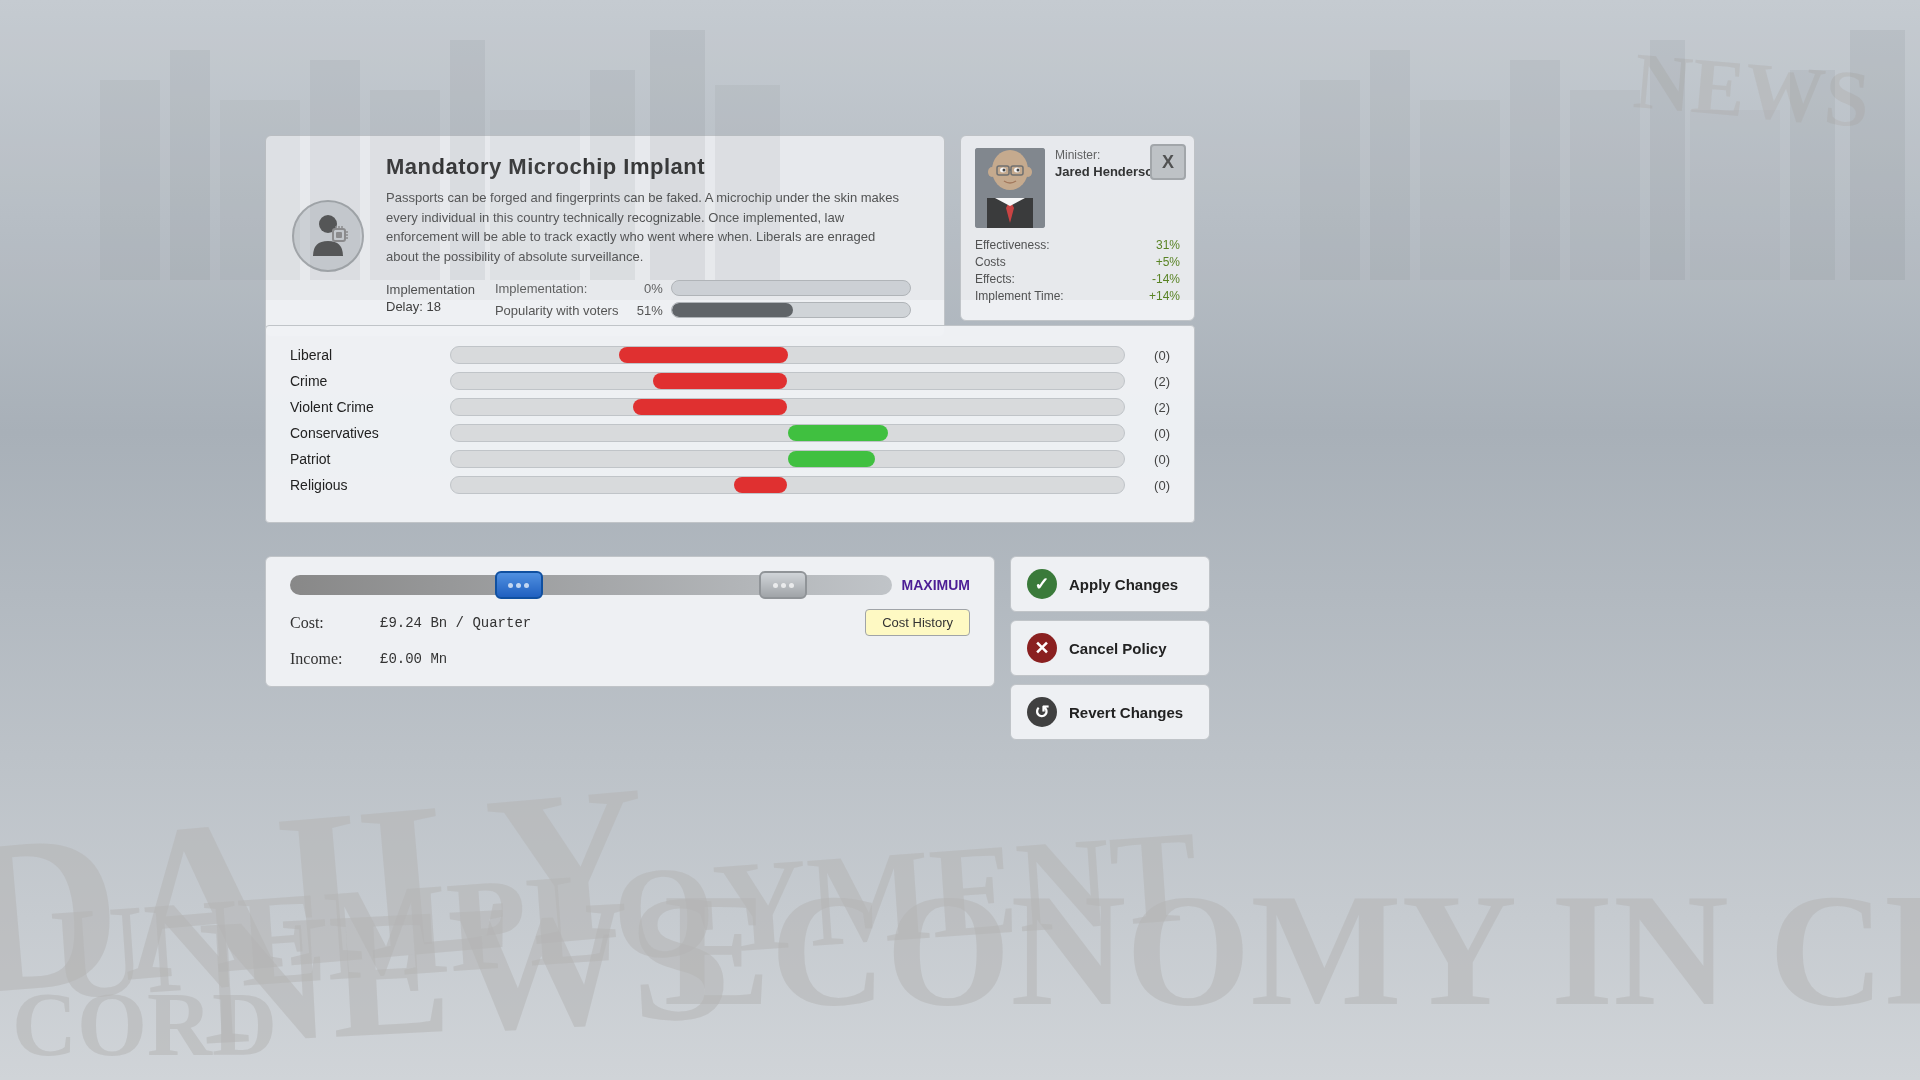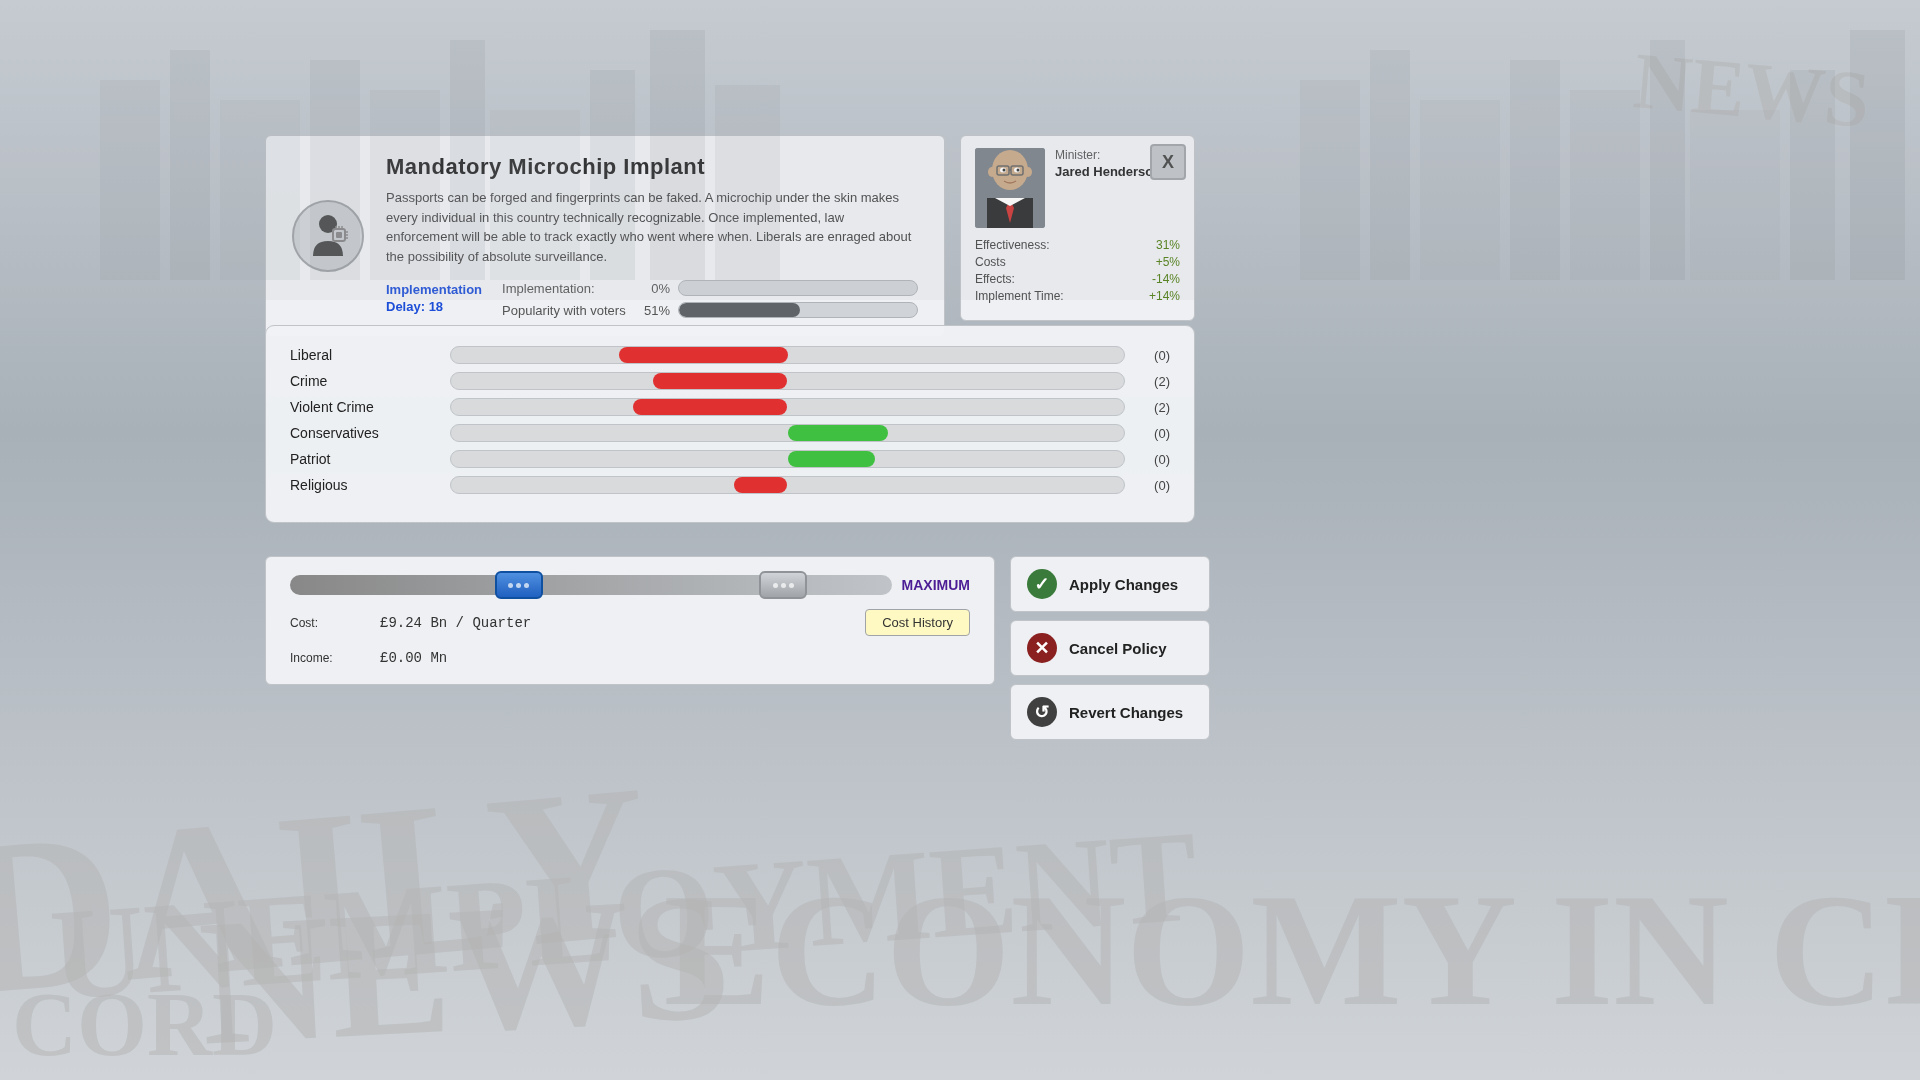--- a/index.html
+++ b/index.html
@@ -93,23 +93,23 @@
     }
 
     .policy-impl-area {
       margin-top: 14px;
       display: flex;
       align-items: center;
       gap: 20px;
     }
 
     .impl-label {
-      color: #1d4ed8;
+      color: #404040;
       font-size: 13px;
-      font-weight: bold;
+      font-weight: normal;
       line-height: 1.3;
     }
 
     .impl-bar-section {
       display: flex;
       flex-direction: column;
       gap: 6px;
     }
 
     .bar-row {
@@ -232,21 +232,21 @@
     .stat-value { color: #4d7c0f; font-weight: normal; }
 
     
     .effects-panel {
       position: absolute;
       top: 325px;
       left: 265px;
       width: 930px;
       background: rgba(240,242,245,0.97);
       border: 1px solid #c0c4c8;
-      border-radius: 9px;
+      border-radius: 4px;
       padding: 20px 24px;
     }
 
     .effect-row {
       display: flex;
       align-items: center;
       margin-bottom: 8px;
     }
 
     .effect-label {
@@ -355,23 +355,24 @@
       white-space: nowrap;
     }
 
     .cost-row {
       display: flex;
       align-items: center;
       gap: 20px;
     }
 
     .cost-label {
-      font-size: 12px;
+      font-size: 16px;
       color: #333;
       width: 70px;
+      font-family: Liberation Serif, serif;
     }
 
     .cost-value {
       font-size: 14px;
       color: #333;
       width: 180px;
       font-family: Liberation Mono, monospace;
     }
 
     .cost-history-btn {

